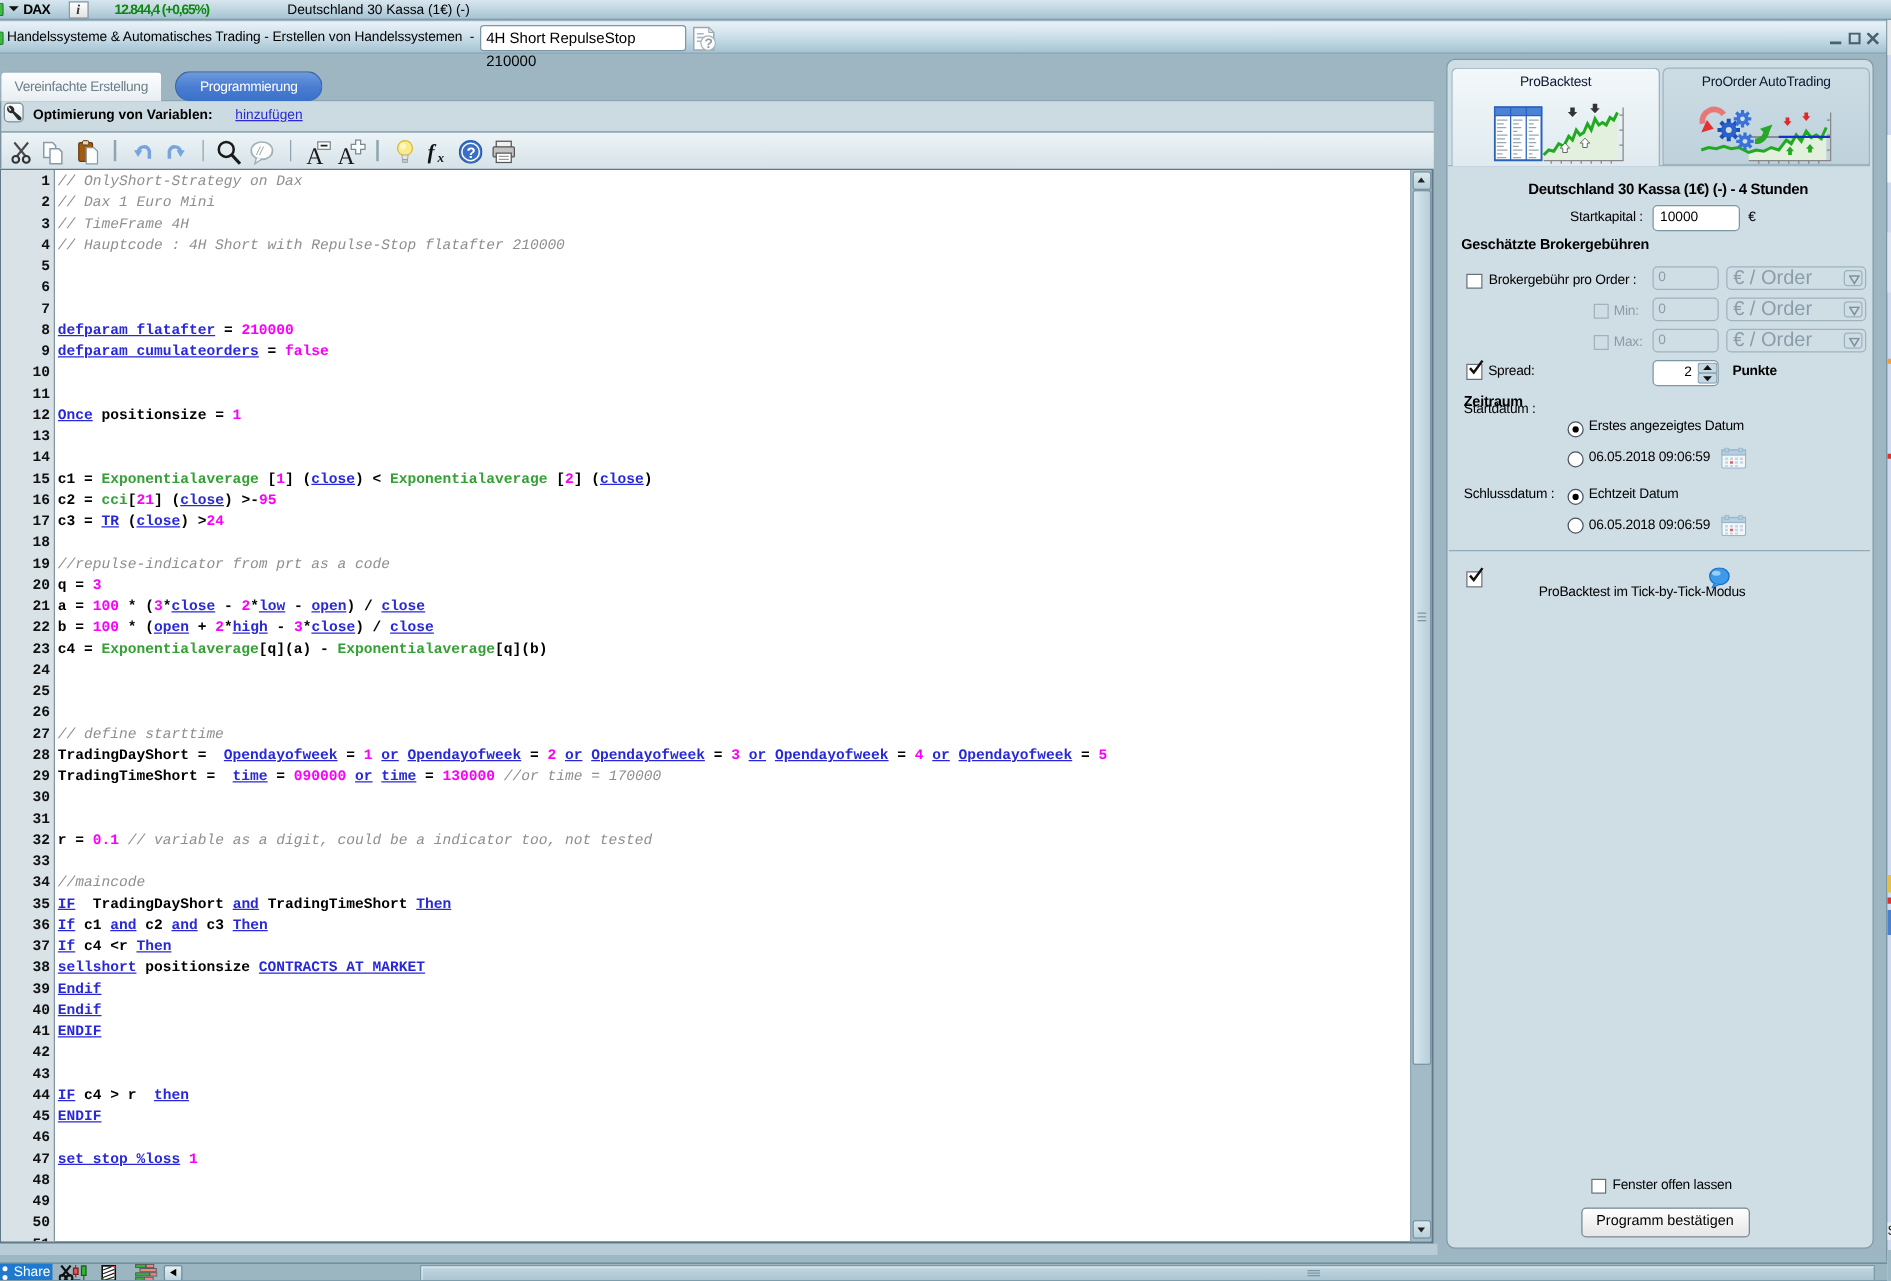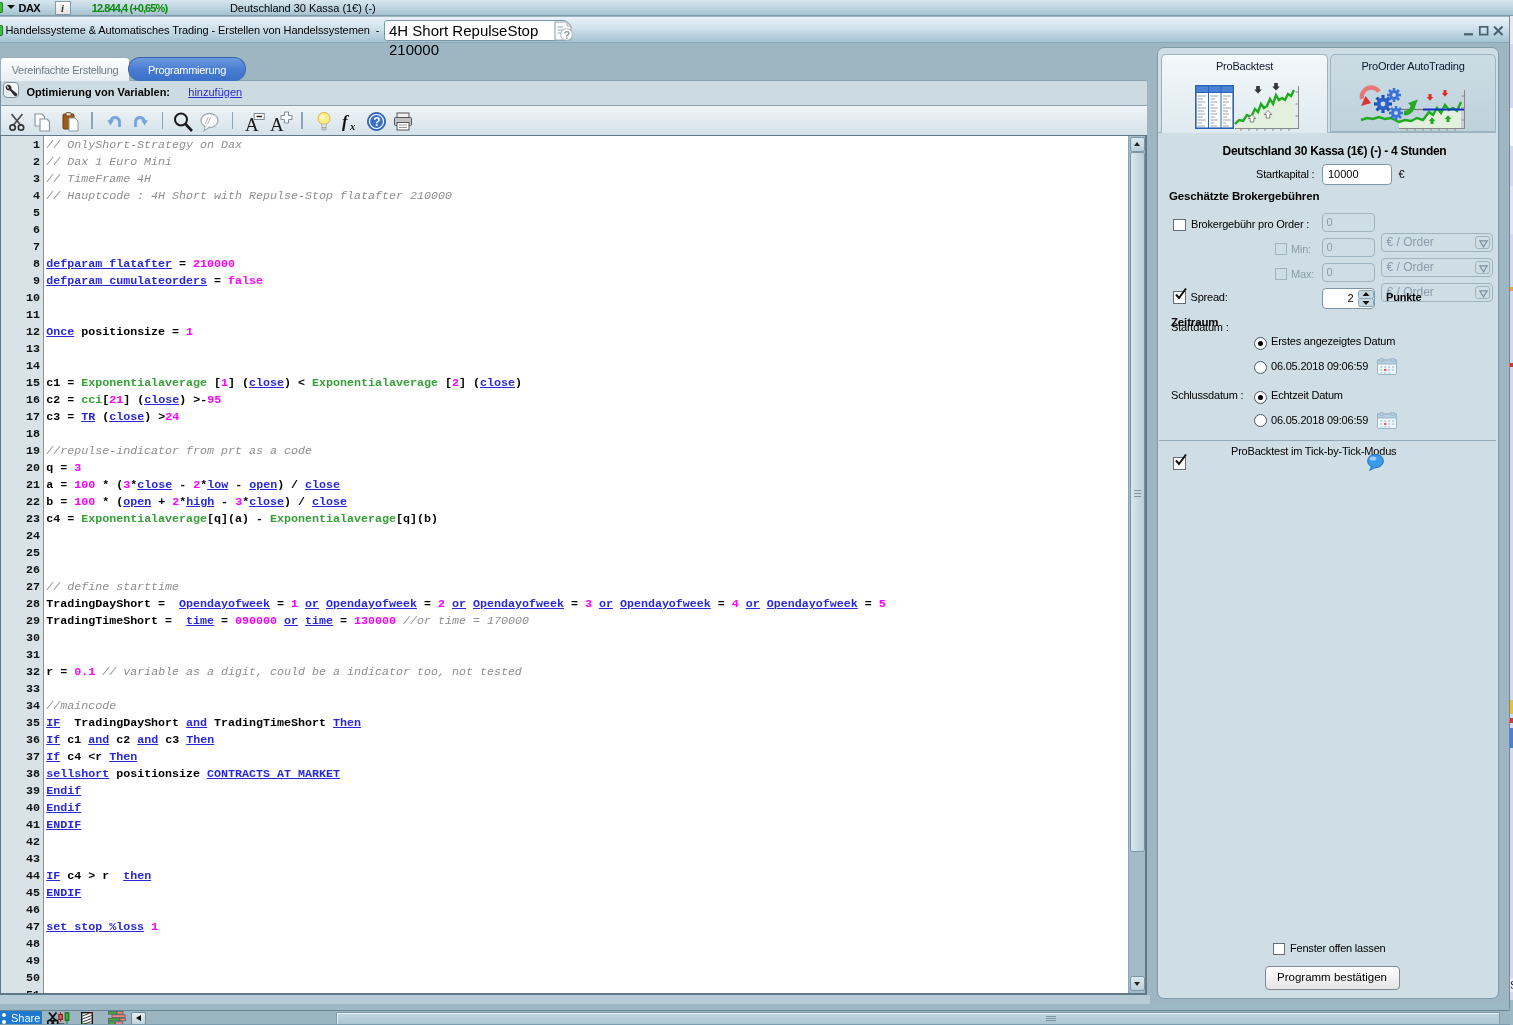--- a/index.html
+++ b/index.html
@@ -13,26 +13,26 @@
 #topbar .txt { position:absolute; top:2px; height:13px; line-height:13px; font-size:11px; color:#000; white-space:nowrap; }
 #tb-green { position:absolute; left:0; top:1.5px; width:3px; height:11px; background:#3fb848; border:1px solid #1e7d26; border-left:none; border-radius:0 2px 2px 0; }
 #tb-tri { position:absolute; left:7.4px; top:4.8px; width:0; height:0; border-left:4.3px solid transparent; border-right:4.3px solid transparent; border-top:4.6px solid #111; }
 #tb-info { position:absolute; left:54.5px; top:1px; width:16px; height:13.5px; background:linear-gradient(#ffffff,#e3e3e3); border:1px solid #8a9aa4; text-align:center; font-family:"Liberation Serif",serif; font-weight:bold; font-style:italic; font-size:11px; line-height:12px; color:#333; }
 
 #titlebar { left:0; top:17px; width:1510px; height:26px;
   background:linear-gradient(#eaf2f7 0%, #cfe1eb 45%, #a5c3d3 100%);
   border-bottom:1px solid #8aa7b6; }
 #ti-green { position:absolute; left:0; top:8px; width:3px; height:11px; background:#3fb848; border:1px solid #1e7d26; border-left:none; border-radius:0 2px 2px 0; }
 #ti-text { position:absolute; left:5.5px; top:6.5px; font-size:11px; letter-spacing:-0.08px; color:#000; white-space:nowrap; }
-#ti-input { position:absolute; left:384px; top:3px; width:183px; height:21px; background:#fff; border:1px solid #7d97a7; border-radius:3px; font-size:15px; line-height:19px; padding-left:4px; color:#000; }
+#ti-input { position:absolute; left:384px; top:3px; width:165px; height:21px; background:#fff; border:1px solid #7d97a7; border-radius:3px; font-size:12px; line-height:19px; padding-left:4px; color:#000; }
 
 #tabrow-line { left:0; top:80px; width:1147px; height:1px; background:#8ba4b2; }
 .tab { position:absolute; top:56.7px; height:24px; border:1px solid #9bb0bc; border-bottom:none; border-radius:4px 4px 0 0; font-size:11px; letter-spacing:-0.28px; text-align:center; }
 #tab1 { left:0px; width:130px; background:linear-gradient(#fdfeff,#e7eef2); color:#6e7d88; line-height:24px; }
-#tab2 { left:128px; width:118px; background:linear-gradient(#6d9ade 0%, #4a7dd2 50%, #3a70c9 100%); border-color:#3763a8; color:#fff; line-height:24px;border-radius:12px; }
+#tab2 { left:140px; width:118px; background:linear-gradient(#6d9ade 0%, #4a7dd2 50%, #3a70c9 100%); border-color:#3763a8; color:#fff; line-height:24px;border-radius:12px; }
 
 #optrow { left:0; top:81px; width:1147px; height:23.5px; background:#ccdae1; border-left:1px solid #7a8f9c;}
 #opt-box { position:absolute; left:1.5px; top:1px; width:16.5px; height:16px; background:linear-gradient(#fbfdfe,#e3ecf0); border:1px solid #7e8f9a; border-radius:4px; }
 #opt-label { position:absolute; left:25.4px; top:4.5px; font-size:11px; font-weight:bold; color:#000; }
 #opt-link { position:absolute; left:187.3px; top:4.5px; font-size:11px; color:#2a2ad0; text-decoration:underline; }
 
 #toolbar { left:0; top:104.5px; width:1147px; height:30.5px; background:linear-gradient(#eef4f7,#d5e2e9); border-top:1px solid #8aa0ad; border-left:1px solid #7a8f9c; }
 .tsep { position:absolute; top:6px; width:1.5px; height:17px; background:#8fa5b1; }
 
 #editor { left:0px; top:135px; width:1147px; height:860px; background:#fff; border:1px solid #5f7988; border-width:1.5px 2px 2px 1px; }
@@ -55,21 +55,21 @@
 #rpanel { left:1157px; top:47px; width:341.5px; height:951.5px; background:#cfdde4; border:1.5px solid #7f9aa9; border-radius:7px; }
 #rp-tabline { position:absolute; left:0; top:84.3px; width:338px; height:1px; background:#9db4c0; }
 .rtab { position:absolute; top:5.7px; height:78.6px; border:1px solid #9db4c0; border-radius:5px 5px 0 0; }
 #rtab1 { left:3px; width:167px; background:linear-gradient(#f3f8fa,#dfeaf0); border-bottom:none; z-index:2; height:79.6px; }
 #rtab2 { left:172px; width:166px; background:linear-gradient(#ccdce4 , #bed2dc); }
 .rtab .cap { position:absolute; top:5.5px; width:100%; text-align:center; font-size:11px; letter-spacing:-0.2px; color:#0c1830; }
 .rlabel { position:absolute; font-size:11px; letter-spacing:-0.2px; color:#000; white-space:nowrap; }
 .rgray  { position:absolute; font-size:11px; letter-spacing:-0.2px; color:#8b9dab; white-space:nowrap; }
 .rbold  { position:absolute; font-size:11.5px; letter-spacing:-0.15px; font-weight:bold; color:#000; white-space:nowrap; }
 .dinput { position:absolute; left:163.5px; width:53px; height:19.5px; border:1px solid #9fb3bf; border-radius:4px; color:#8b9dab; font-size:11px; line-height:17px; padding-left:4px; }
-.ddrop  { position:absolute; left:222.5px; width:112.5px; height:19.5px; border:1px solid #9fb3bf; border-radius:4px; color:#8b9dab; font-size:12px; line-height:17px; padding-left:5px;margin-top:20px; }
+.ddrop  { position:absolute; left:222.5px; width:112.5px; height:19.5px; border:1px solid #9fb3bf; border-radius:4px; color:#8b9dab; font-size:16px; line-height:17px; padding-left:5px; }
 .dbtn { position:absolute; right:2px; top:2px; width:15px; height:13.5px; border:1px solid #9fb3bf; border-radius:3px; }
 .dbtn svg { position:absolute; left:2.5px; top:3px; }
 .cbx { position:absolute; width:13px; height:13px; background:#fff; border:1px solid #646f7a; }
 .cbx-dis { position:absolute; width:12px; height:12px; border:1px solid #9fb3bf; }
 .radio { position:absolute; width:13px; height:13px; background:#fff; border:1px solid #4a5560; border-radius:50%; }
 .radio.sel:after { content:""; position:absolute; left:3.2px; top:3.2px; width:5px; height:5px; background:#000; border-radius:50%; }
 #rp-sep { position:absolute; left:1px; top:392px; width:337px; height:1px; background:#93abb8; }
 #rp-btn { position:absolute; left:106.5px; top:918px; width:135px; height:23.5px; background:linear-gradient(#ffffff,#e5e5e5); border:1px solid #7a8a96; border-radius:4px; font-size:11.5px; text-align:center; line-height:21px; color:#000; }
 
 #botbar { left:0; top:1009.5px; width:1513px; height:15.5px; background:#9bb5c1; border-top:1px solid #67858f; }
@@ -553,21 +553,21 @@
       </g>
     <rect x="7" y="11" width="2.4" height="2" fill="#e06060"></rect>
   </svg>
 
   <div id="rp-sep"></div>
 
   <div class="cbx" style="left:15px; top:408.5px;"></div>
   <svg style="position:absolute; left:16px; top:405px;" width="14" height="15" viewBox="0 0 14 15">
       <path d="M2 7.5 L5 11 L12 1.5" stroke="#111" stroke-width="2" fill="none"></path>
     </svg>
-  <div class="rlabel" style="left:33px; top:397px;padding-left:40px;">ProBacktest im Tick-by-Tick-Modus</div>
+  <div class="rlabel" style="left:33px; top:420px;padding-left:40px;">ProBacktest im Tick-by-Tick-Modus</div>
   <svg style="position:absolute; left:209px; top:405.5px;" width="17" height="17" viewBox="0 0 17 17">
     <ellipse cx="8.5" cy="7" rx="7.8" ry="6.7" fill="#3d9ae8" stroke="#1a6fc0"></ellipse>
     <path d="M4.5 12.5 L2.5 16.5 L9 13.3" fill="#3d9ae8" stroke="#1a6fc0" stroke-width="0.8"></path>
     <ellipse cx="6" cy="4.5" rx="3.4" ry="2" fill="#a6d4f6" opacity="0.9"></ellipse>
   </svg>
 
   <div class="cbx" style="left:114.5px; top:894.5px; width:12.5px; height:12.5px;"></div>
   <div class="rlabel" style="left:132px; top:893.5px;">Fenster offen lassen</div>
   <div id="rp-btn">Programm bestätigen</div>
 </div>

